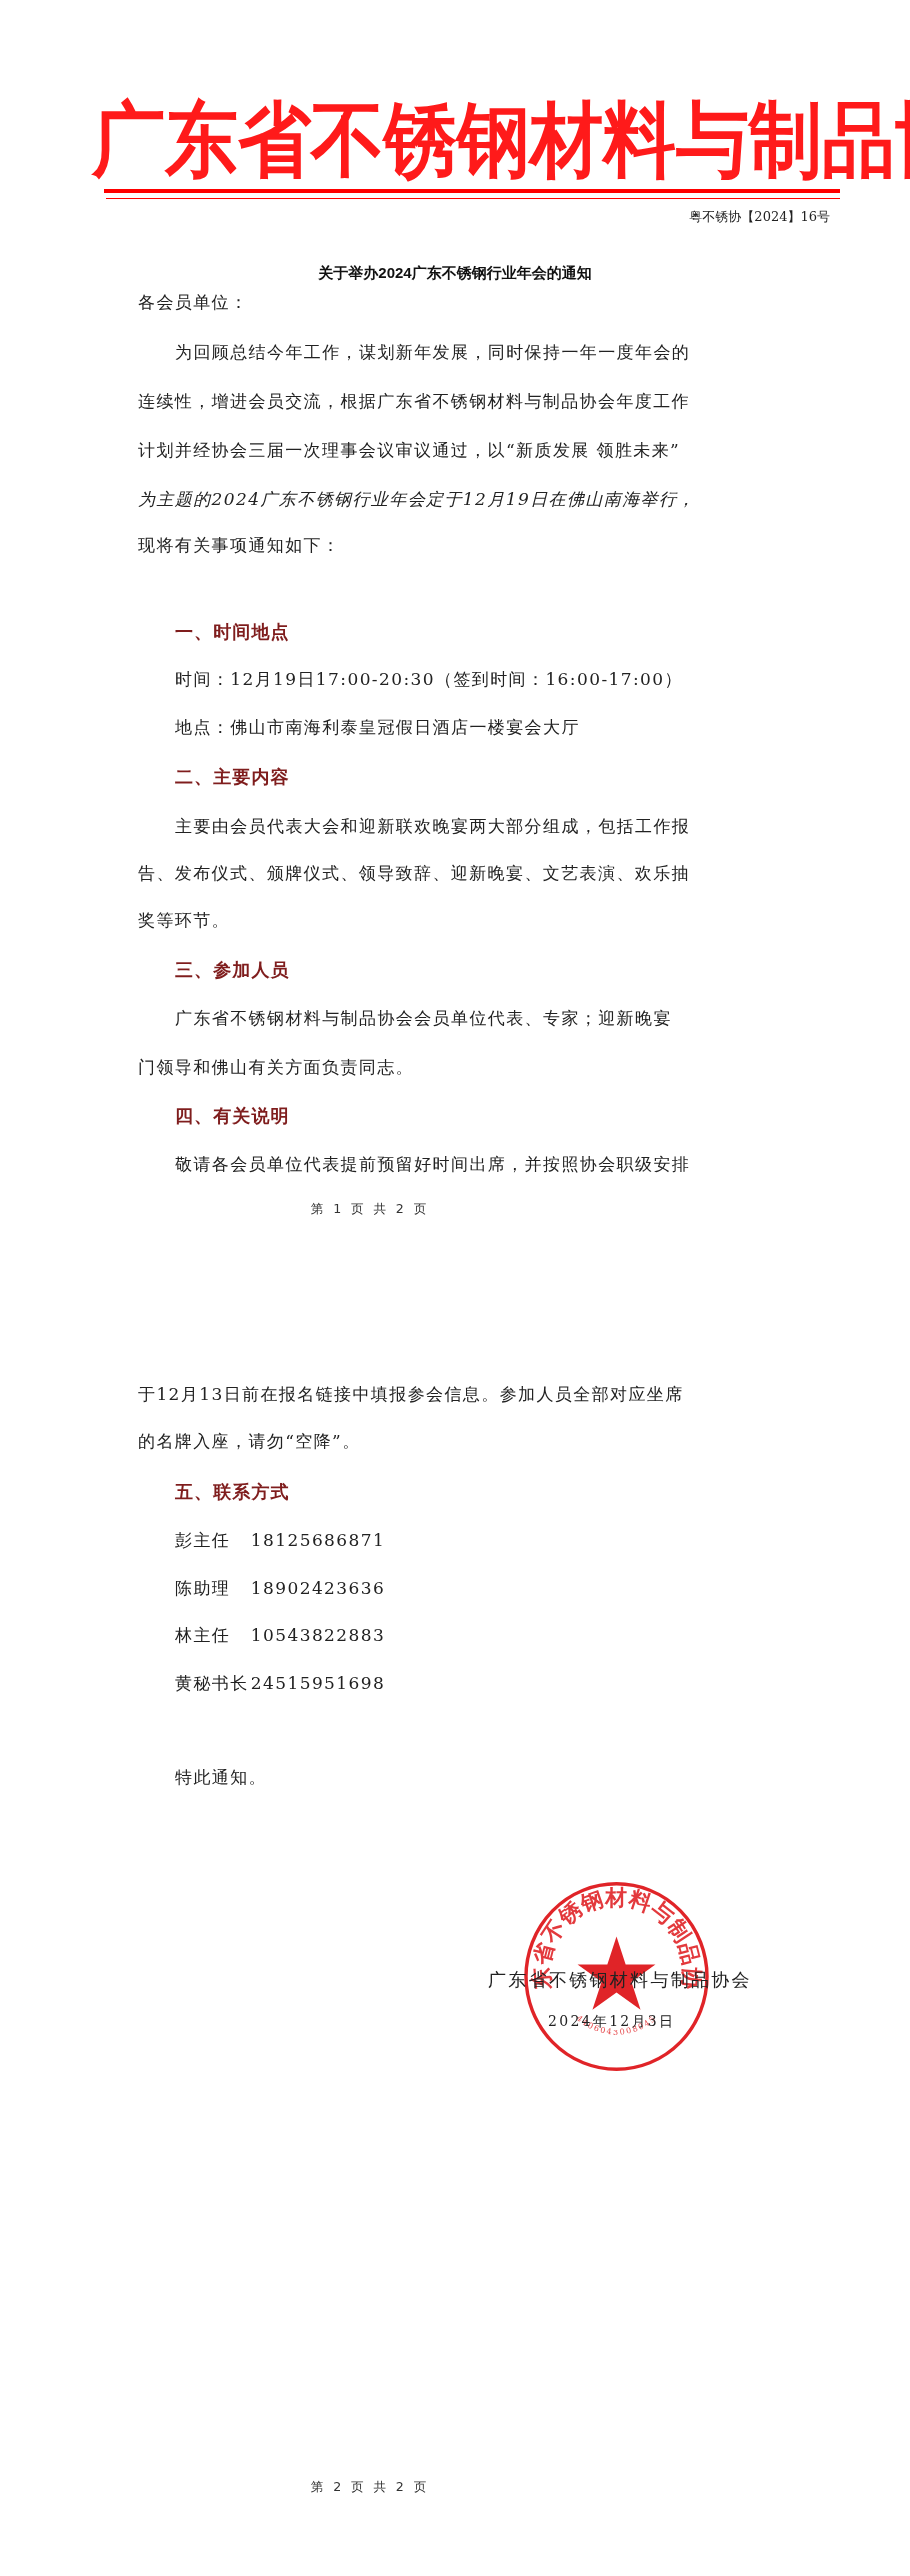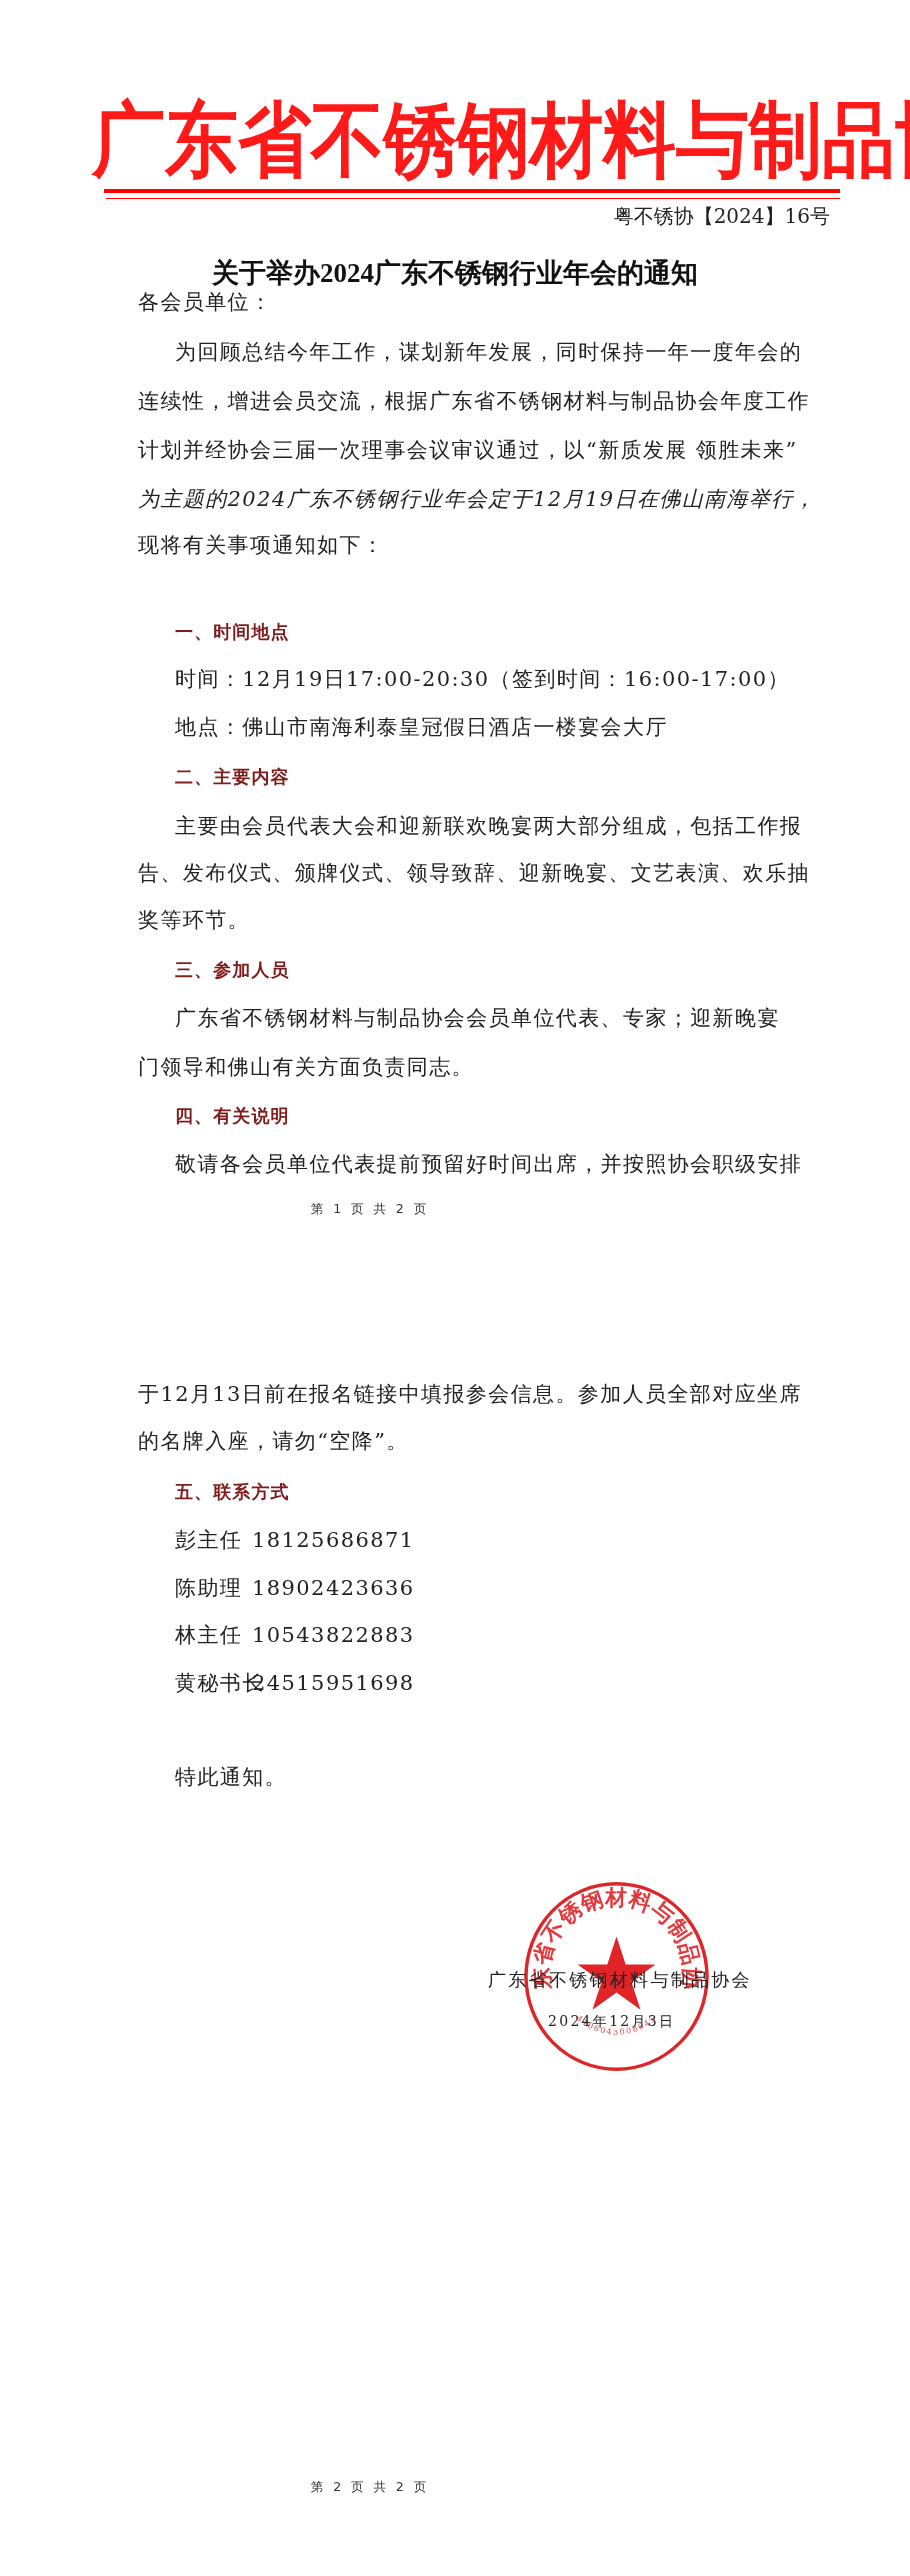--- a/index.html
+++ b/index.html
@@ -12,30 +12,30 @@
     left: 92px; top: 92px; width: 734px; height: 86px;
     color: #ff1a1a; font-family: "DejaVu Sans", "Liberation Sans", sans-serif;
     font-weight: bold; font-size: 73px; line-height: 86px;
     display: flex; justify-content: space-between; letter-spacing: 0;
     transform: scaleY(1.12); transform-origin: top left;
   }
   .masthead span { display: inline-block; }
   .rule-thick { left: 104px; top: 189px; width: 736px; height: 4px; background: #ff0000; }
   .rule-thin { left: 106px; top: 198px; width: 734px; height: 1.1px; background: #ff0000; }
   .docno {
-    right: 80px; top: 205px; font-size: 20px; line-height: 23px; color: #222;
+    right: 80px; top: 205px; font-size: 13px; line-height: 23px; color: #222;
     font-family: "DejaVu Serif", "Liberation Serif", serif;
   }
   .title {
     left: 0; width: 910px; top: 257px; text-align: center;
-    font-size: 27px; line-height: 32px; font-weight: bold; color: #111;
-    font-family: Liberation Serif, serif;
+    font-size: 15px; line-height: 32px; font-weight: bold; color: #111;
+    font-family: Liberation Sans, sans-serif;
   }
   .p {
-    left: 138px; width: 643px; font-size: 21px; line-height: 23px; color: #222;
+    left: 138px; width: 643px; font-size: 17px; line-height: 23px; color: #222;
     white-space: nowrap; letter-spacing: 1.4px;
   }
   .indent { left: 175px; }
   .h {
     left: 175px; font-size: 18px; line-height: 23px; font-weight: bold; color: #7f1d1d;
     font-family: "DejaVu Sans", "Liberation Sans", sans-serif; letter-spacing: 1.1px;
   }
   .footer {
     left: 0; width: 740px; text-align: center; font-size: 12.6px; line-height: 17px;
     color: #333; font-family: "DejaVu Sans", "Liberation Sans", sans-serif; letter-spacing: 2.9px;

